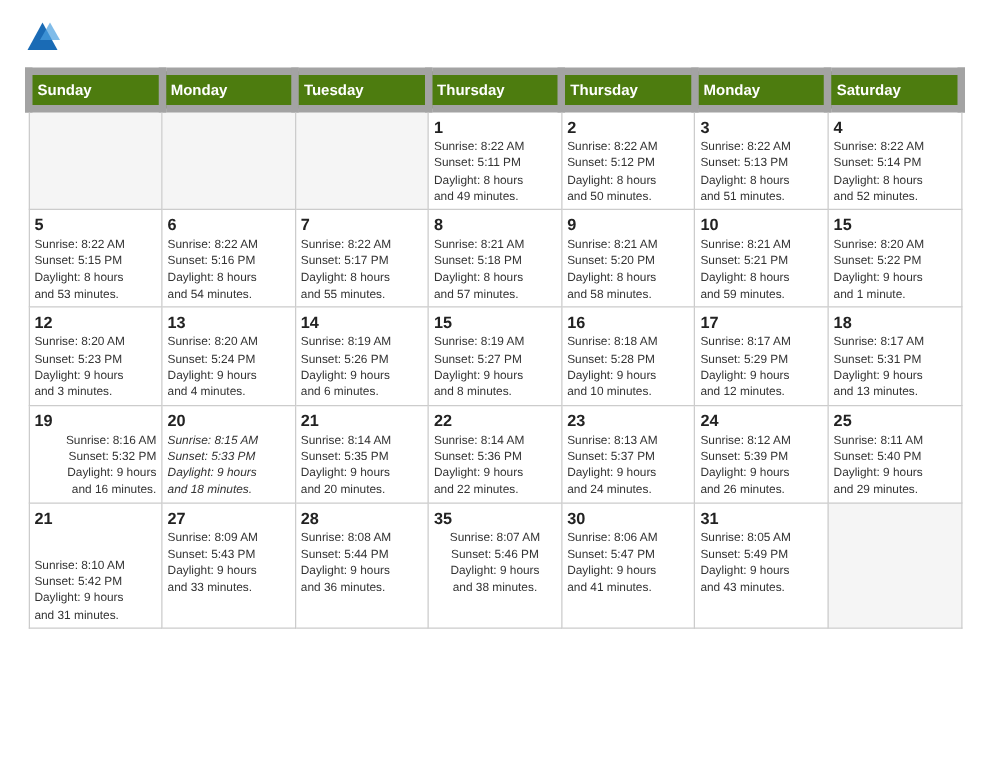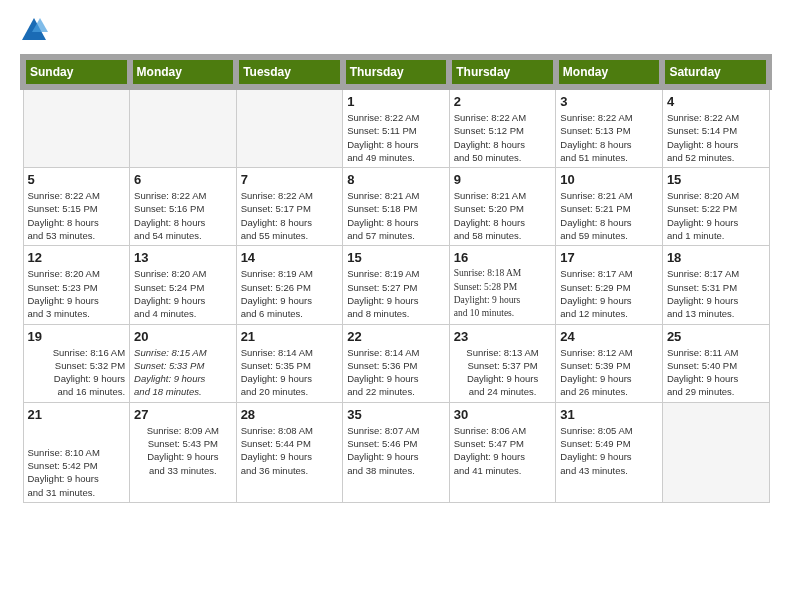--- a/index.html
+++ b/index.html
@@ -241,21 +241,21 @@
           </td>
           <td>
             <div class="day-number">15</div>
             <div class="day-info" style="white-space: pre-line;">Sunrise: 8:19 AM
 Sunset: 5:27 PM
 Daylight: 9 hours
 and 8 minutes.</div>
           </td>
           <td>
             <div class="day-number">16</div>
-            <div class="day-info" style="white-space: pre-line; font-family: Liberation Serif, serif;">Sunrise: 8:18 AM
+            <div class="day-info" style="white-space: pre-line;">Sunrise: 8:18 AM
 Sunset: 5:28 PM
 Daylight: 9 hours
 and 10 minutes.</div>
           </td>
           <td>
             <div class="day-number">17</div>
             <div class="day-info" style="white-space: pre-line;">Sunrise: 8:17 AM
 Sunset: 5:29 PM
 Daylight: 9 hours
 and 12 minutes.</div>
@@ -292,21 +292,21 @@
           </td>
           <td>
             <div class="day-number">22</div>
             <div class="day-info" style="white-space: pre-line;">Sunrise: 8:14 AM
 Sunset: 5:36 PM
 Daylight: 9 hours
 and 22 minutes.</div>
           </td>
           <td>
             <div class="day-number">23</div>
-            <div class="day-info" style="white-space: pre-line; text-align: center;">Sunrise: 8:13 AM
+            <div class="day-info" style="white-space: pre-line;">Sunrise: 8:13 AM
 Sunset: 5:37 PM
 Daylight: 9 hours
 and 24 minutes.</div>
           </td>
           <td>
             <div class="day-number">24</div>
             <div class="day-info" style="white-space: pre-line;">Sunrise: 8:12 AM
 Sunset: 5:39 PM
 Daylight: 9 hours
 and 26 minutes.</div>
@@ -322,35 +322,35 @@
         <tr>
           <td>
             <div class="day-number">21</div>
             <div class="day-info" style="white-space: pre-line; margin-top: 24px;">Sunrise: 8:10 AM
 Sunset: 5:42 PM
 Daylight: 9 hours
 and 31 minutes.</div>
           </td>
           <td>
             <div class="day-number">27</div>
-            <div class="day-info" style="white-space: pre-line; text-align: center;">Sunrise: 8:09 AM
+            <div class="day-info" style="white-space: pre-line;">Sunrise: 8:09 AM
 Sunset: 5:43 PM
 Daylight: 9 hours
 and 33 minutes.</div>
           </td>
           <td>
             <div class="day-number">28</div>
             <div class="day-info" style="white-space: pre-line;">Sunrise: 8:08 AM
 Sunset: 5:44 PM
 Daylight: 9 hours
 and 36 minutes.</div>
           </td>
           <td>
             <div class="day-number">35</div>
-            <div class="day-info" style="white-space: pre-line;">Sunrise: 8:07 AM
+            <div class="day-info" style="white-space: pre-line; text-align: center;">Sunrise: 8:07 AM
 Sunset: 5:46 PM
 Daylight: 9 hours
 and 38 minutes.</div>
           </td>
           <td>
             <div class="day-number">30</div>
             <div class="day-info" style="white-space: pre-line;">Sunrise: 8:06 AM
 Sunset: 5:47 PM
 Daylight: 9 hours
 and 41 minutes.</div>

